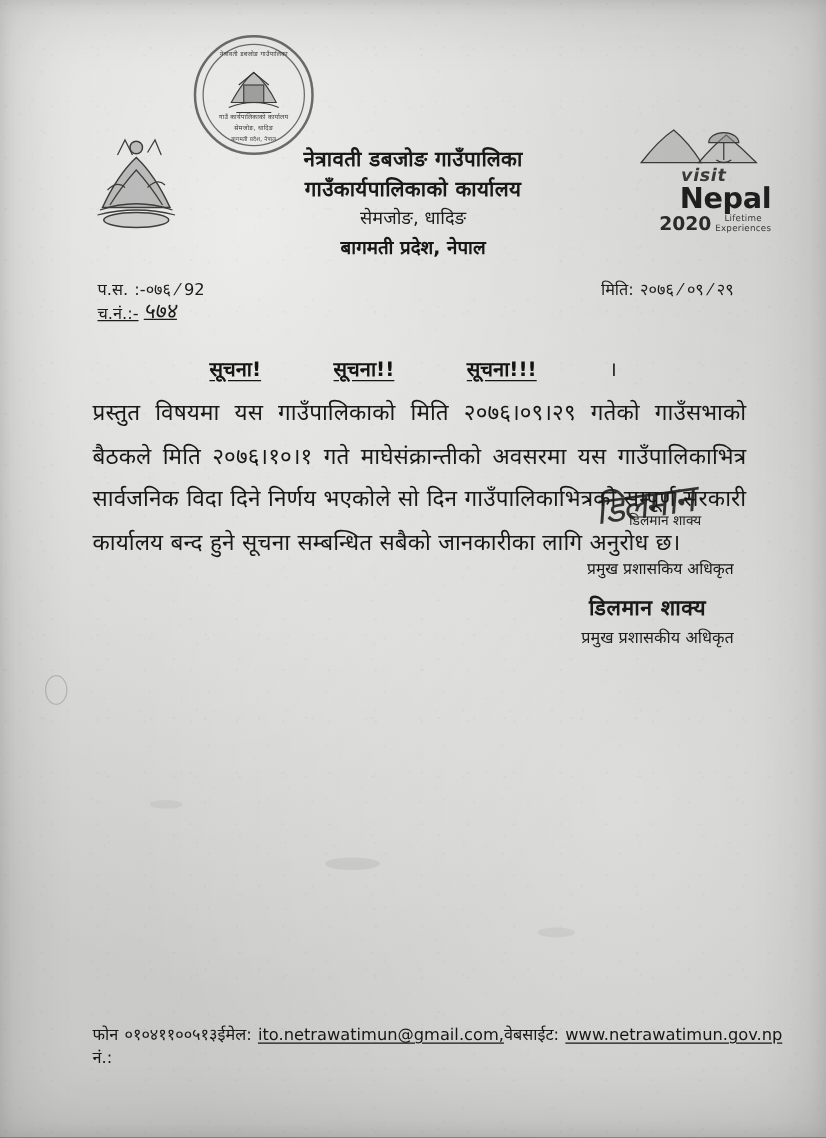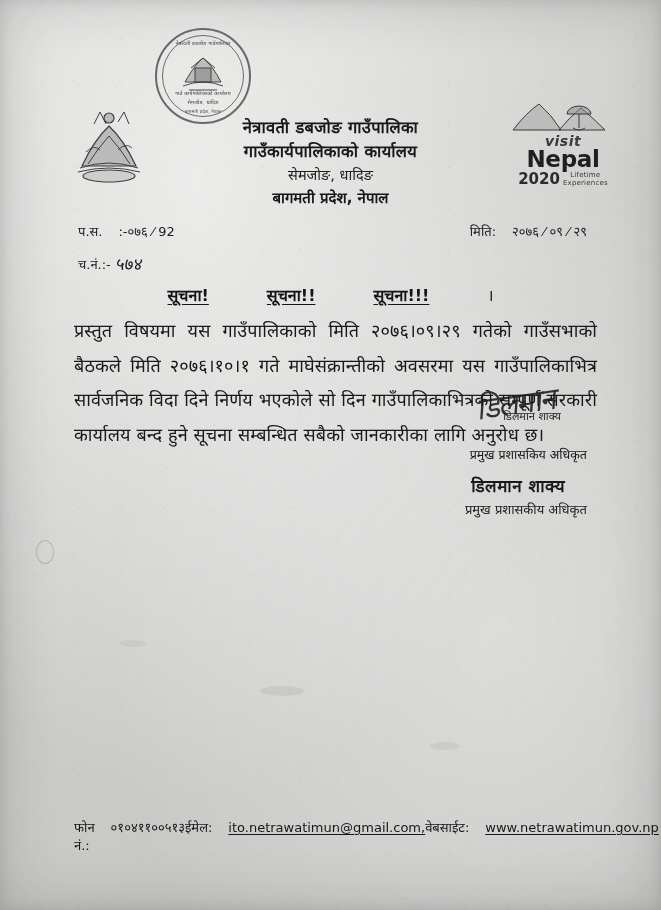--- a/index.html
+++ b/index.html
@@ -140,41 +140,42 @@
     line-height: 1;
   }
   .vn-tag {
     font-size: 7px;
     color: #3a3a3a;
     letter-spacing: .2px;
   }
   .vn-row {
     display: flex;
     align-items: flex-end;
-    justify-content: center;
+    justify-content: flex-end;
     gap: 3px;
   }
 
   
   .refline {
     position: absolute;
     top: 222px; left: 78px; right: 74px;
     display: flex;
     justify-content: space-between;
     font-size: 13px;
     color: #1c1c1c;
   }
   .chaline {
     position: absolute;
-    top: 252px; left: 78px;
+    top: 236px; left: 78px;
     font-size: 13px;
     color: #1c1c1c;
     display: flex;
-    align-items: center;
+    align-items: flex-end;
     gap: 5px;
+    text-decoration: underline;
   }
   .handwrite {
     font-family: "DejaVu Serif", serif;
     font-size: 17px;
     color: #1a1a1a;
     transform: skewX(-7deg);
   }
 
   
   .notice-row {
@@ -248,21 +249,21 @@
     top: 818px;
     display: flex;
     justify-content: space-between;
     align-items: baseline;
     font-size: 13px;
     color: #171717;
   }
   .footer .lbl { font-weight: normal; }
   .footer .val { }
   .underline { text-decoration: underline; text-underline-offset: 2px; }
-  .footer-group { display: flex; align-items: baseline; gap: 16px; }
+  .footer-group { display: flex; align-items: baseline; gap: 5px; }
 </style>
 </head>
 <body>
 
 <div class="page">
 
   <div class="noise"></div>
   <div class="smudge" style="left:36px; top:540px; width:16px; height:22px; border:1px solid rgba(0,0,0,.16);"></div>
   <div class="smudge" style="left:260px; top:686px; width:44px; height:10px; background:rgba(0,0,0,.06);"></div>
   <div class="smudge" style="left:430px; top:742px; width:30px; height:8px; background:rgba(0,0,0,.05);"></div>

